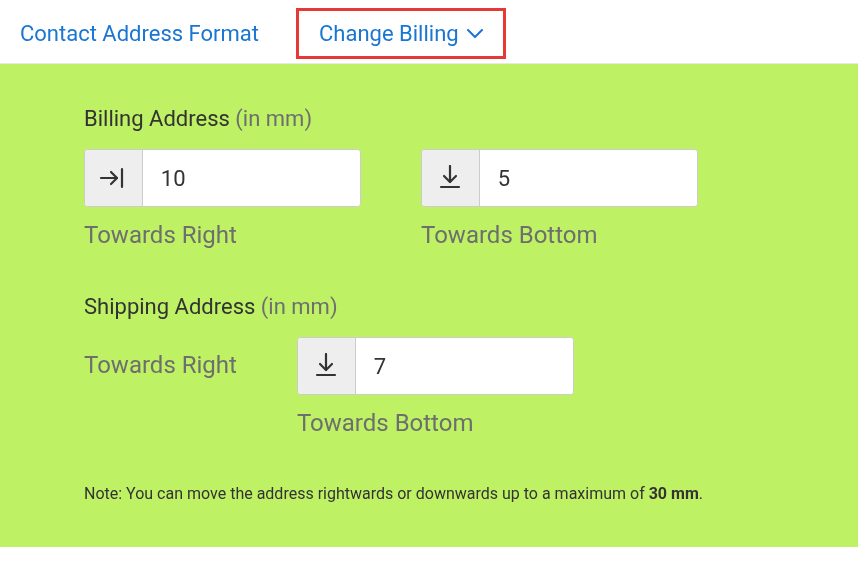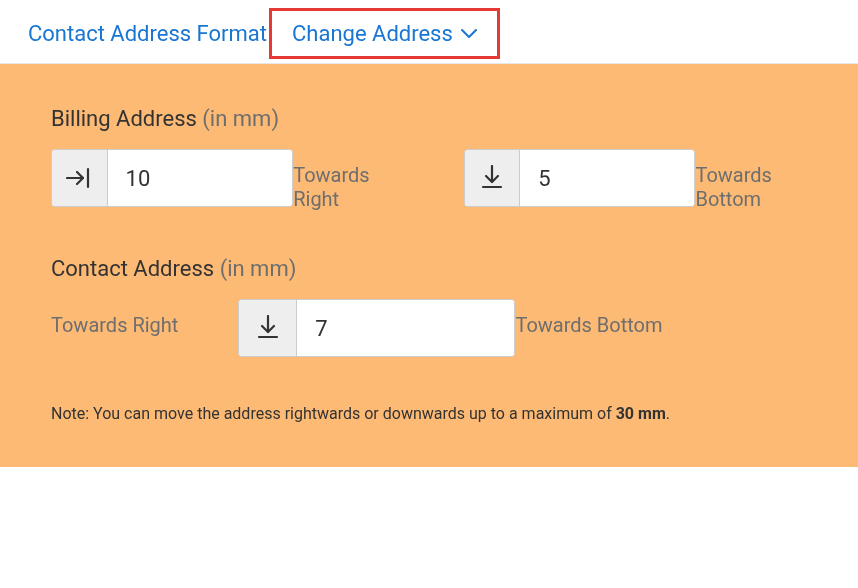--- a/index.html
+++ b/index.html
@@ -9,23 +9,23 @@
     }
     body {
       font-family: -apple-system, BlinkMacSystemFont, "Segoe UI", Roboto, Helvetica, Arial, sans-serif;
       background: #fff;
       width: 858px;
       height: 588px;
     }
     .tabs {
       background: #fff;
       border-bottom: 1px solid #e8e8e8;
-      padding: 18px 28px 14px 28px;
+      padding: 18px 28px 14px 20px;
       display: flex;
-      gap: 22px;
+      gap: 57px;
       align-items: center;
     }
     .tab {
       color: #1976d2;
       font-size: 22px;
       font-weight: 400;
       cursor: pointer;
       display: inline-flex;
       align-items: center;
       gap: 8px;
@@ -34,41 +34,41 @@
       border: 3px solid #e53935;
       padding: 10px 20px;
       margin: -10px -20px;
     }
     .chevron-down-icon svg {
       width: 16px;
       height: 10px;
       display: block;
     }
     .panel {
-      background: #fdba74;
-      padding: 42px 60px 40px 51px;
+      background: #bef264;
+      padding: 42px 60px 40px 84px;
     }
     .section-title {
       font-size: 22px;
       font-weight: 400;
       color: #333;
       margin-bottom: 18px;
     }
     .section-unit {
       color: #6e6e6e;
       font-weight: 400;
     }
     .row {
       display: flex;
       gap: 60px;
       margin-bottom: 45px;
     }
     .field {
       display: flex;
-      flex-direction: row;
+      flex-direction: column;
     }
     .input-group {
       display: flex;
       border: 1px solid #ccc;
       border-radius: 4px;
       overflow: hidden;
       width: 277px;
       height: 58px;
       background: #fff;
     }
@@ -89,40 +89,40 @@
       border: none;
       outline: none;
       font-size: 22px;
       padding: 0 18px;
       width: 100%;
       color: #333;
       font-family: inherit;
     }
     .hint {
       color: #6e6e6e;
-      font-size: 20px;
+      font-size: 24px;
       margin-top: 14px;
     }
     .note {
       font-size: 16px;
       color: #333;
       line-height: 1.55;
       max-width: 720px;
     }
     .note-strong {
       font-weight: 700;
     }
   </style>
 </head>
 <body>
 
 <div class="tabs">
   <span class="tab">Contact Address Format</span>
   <span class="tab tab-highlighted">
-    <span>Change Address</span>
+    <span>Change Billing</span>
     <span class="chevron-down-icon">
       <svg viewBox="0 0 16 10">
           <path d="M1 1 L8 8 L15 1" stroke="#1976d2" stroke-width="2" fill="none" stroke-linecap="round" stroke-linejoin="round"></path>
         </svg>
     </span>
   </span>
 </div>
 
 <div class="panel">
 
@@ -155,21 +155,21 @@
               <line x1="4" y1="22" x2="22" y2="22" stroke="#333" stroke-width="2.2" stroke-linecap="round"></line>
             </svg>
         </div>
         <input type="text" value="5" style="">
       </div>
       <div class="hint">Towards Bottom</div>
     </div>
   </div>
 
   <div class="section-title">
-    <span>Contact Address</span>
+    <span>Shipping Address</span>
     <span class="section-unit">(in mm)</span>
   </div>
 
   <div class="row">
     <div class="field">
       <div class="hint">Towards Right</div>
     </div>
 
     <div class="field">
       <div class="input-group">

